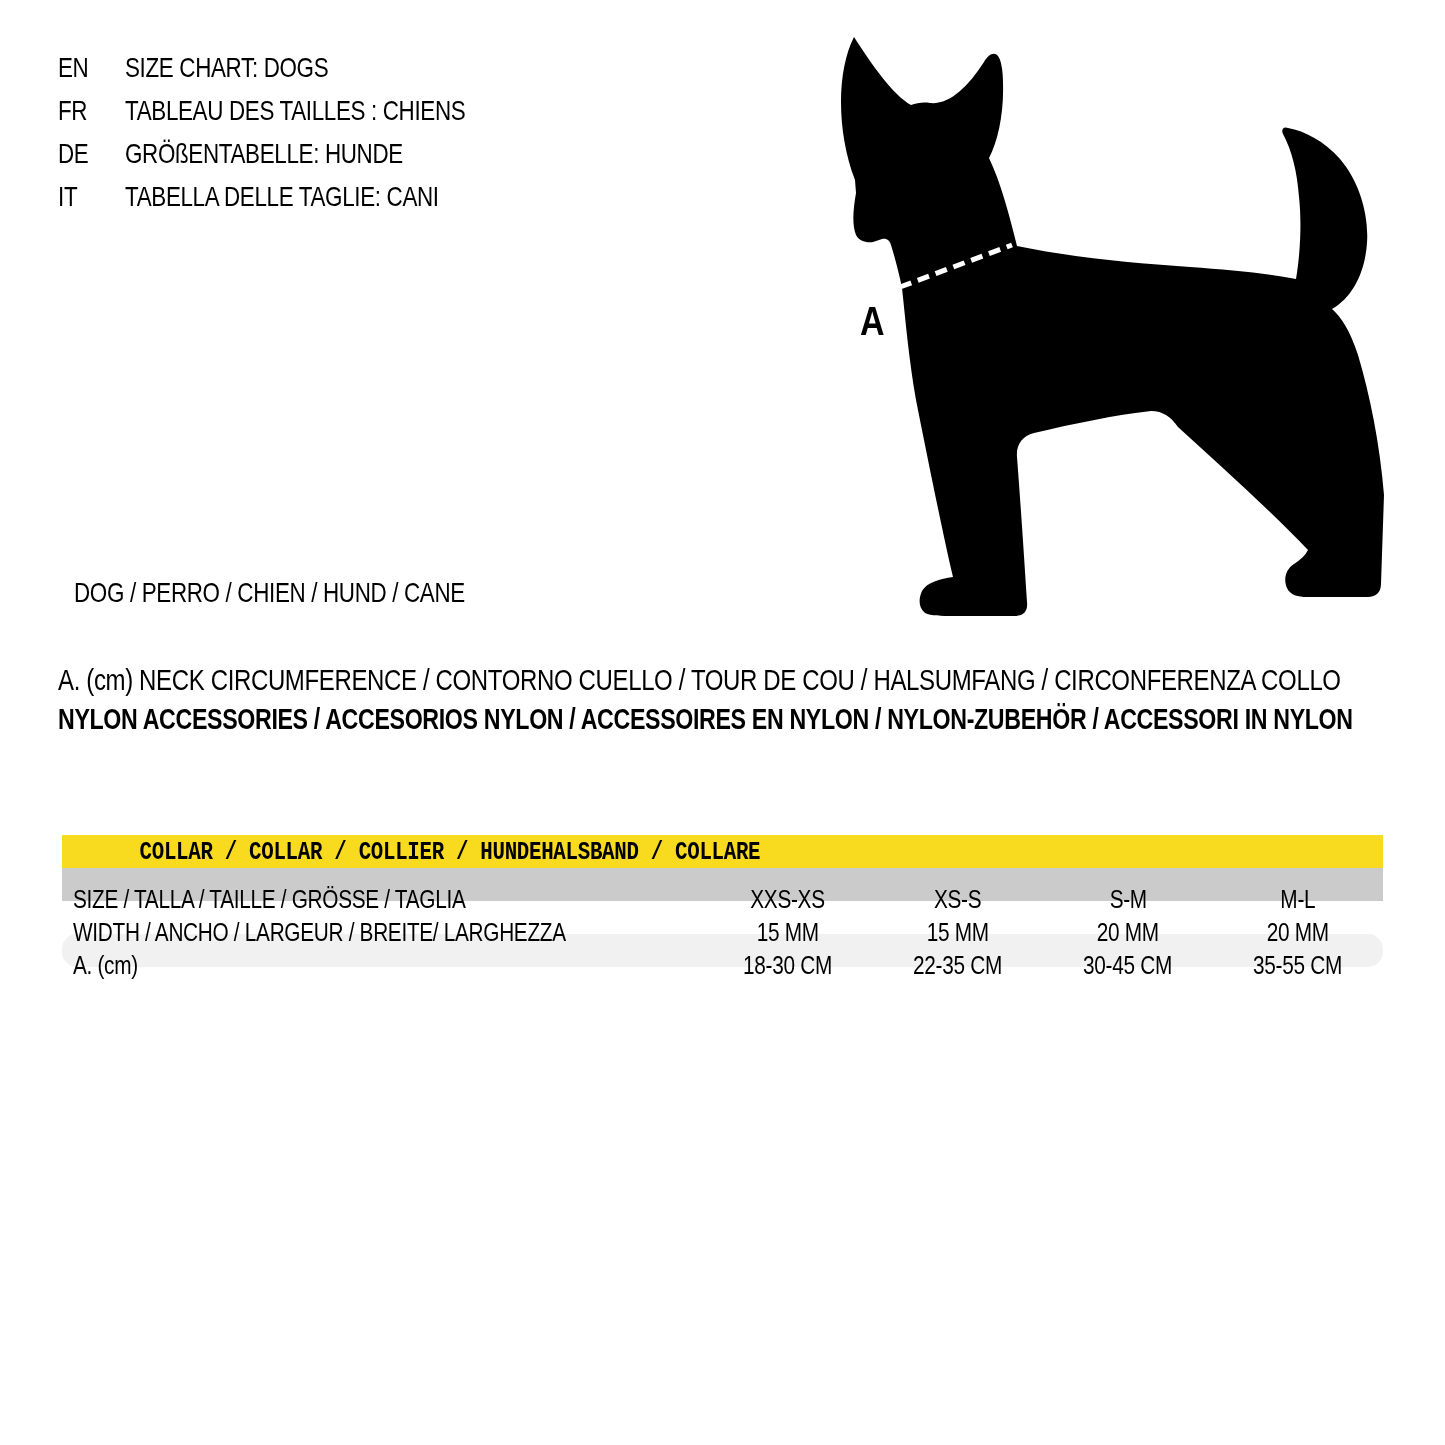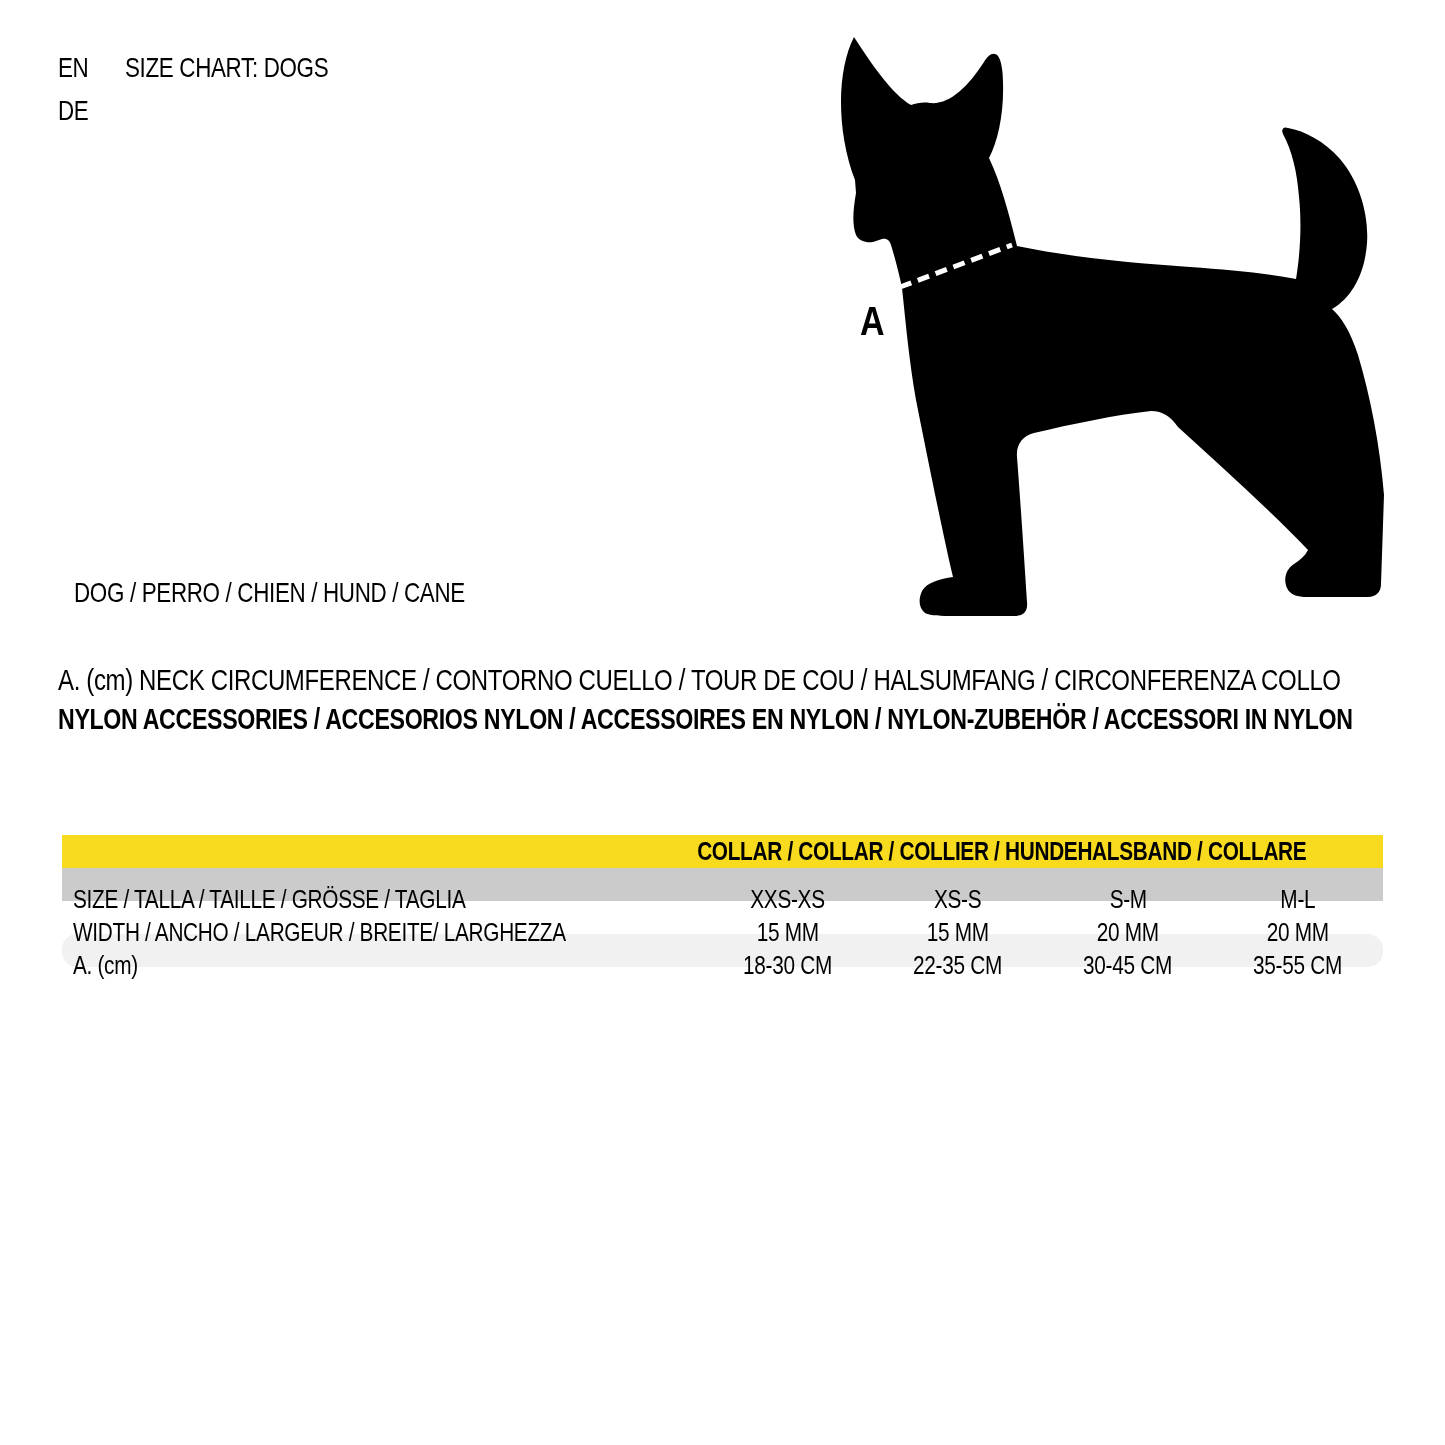--- a/index.html
+++ b/index.html
@@ -85,23 +85,24 @@
     position: absolute;
     left: 62px;
     top: 835px;
     width: 1321px;
   }
   .st-header {
     height: 33px;
     background: var(--accent-yellow);
     display: flex;
     align-items: center;
-    justify-content: flex-end;
+    justify-content: flex-start;
     font-weight: 700;
     font-size: 26px;
+    font-family: Liberation Mono, monospace;
   }
   .st-row {
     display: grid;
     grid-template-columns: 1fr 170px 170px 170px 170px;
     height: 33px;
     font-size: 26px;
   }
   .st-row.row-gray  { background: var(--row-gray); }
   .st-row.row-white { background: var(--page-bg); }
   .st-row.row-light { background: var(--row-light); border-radius: 15px; }
@@ -126,21 +127,30 @@
 <body>
 
 <div class="page">
 
   <div class="lang-block">
     <div class="lang-row">
       <span class="lang-code"><span class="cond">EN</span></span>
       <span><span class="cond">SIZE CHART: DOGS</span></span>
     </div>
     <div class="lang-row">
+      <span class="lang-code"><span class="cond">FR</span></span>
+      <span><span class="cond">TABLEAU DES TAILLES : CHIENS</span></span>
+    </div>
+    <div class="lang-row">
       <span class="lang-code"><span class="cond">DE</span></span>
+      <span><span class="cond">GRÖßENTABELLE: HUNDE</span></span>
+    </div>
+    <div class="lang-row">
+      <span class="lang-code"><span class="cond">IT</span></span>
+      <span><span class="cond">TABELLA DELLE TAGLIE: CANI</span></span>
     </div>
   </div>
 
   <svg class="dog-figure" viewBox="0 0 620 620" xmlns="http://www.w3.org/2000/svg" aria-hidden="true">
     <path fill="#000000" d="
       M 44,12
       C 27,45 26,105 45,155
       L 46,168
       C 43,185 42,200 46,210
       C 49,216 56,218 63,217

